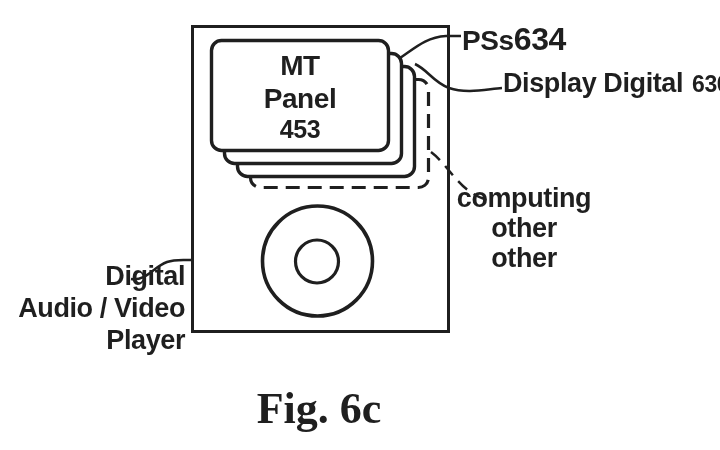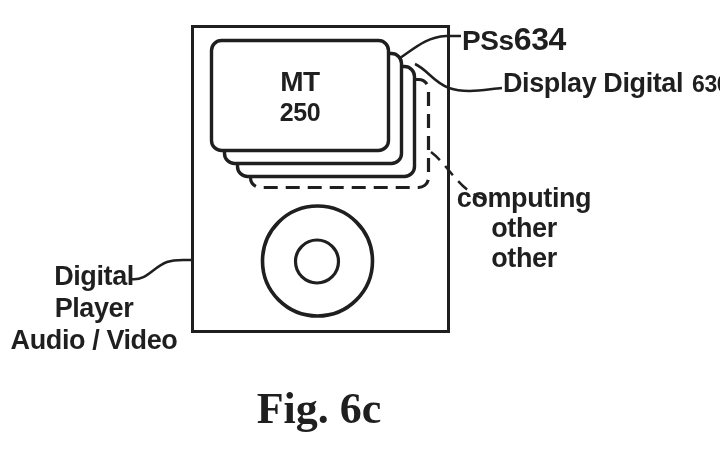--- a/index.html
+++ b/index.html
@@ -43,21 +43,21 @@
 
   
   .other-label {
     left: 424px; top: 183px; width: 200px;
     text-align: center; font-size: 27px; line-height: 30px;
   }
 
   
   .player-label {
     left: 3px; top: 260px; width: 182px;
-    text-align: center; font-size: 27px; line-height: 32px;
+    text-align: right; font-size: 27px; line-height: 32px;
   }
 
   
   .caption {
     left: 244px; top: 385px; width: 150px;
     text-align: center;
     font-family: "Liberation Serif", serif;
     font-size: 44px; line-height: 48px;
     letter-spacing: 0;
   }
@@ -81,38 +81,39 @@
     <circle class="outline" cx="317" cy="261.5" r="21.5" stroke-width="3.2"></circle>
 
     <path class="outline" stroke-width="2.5" d="M 131 279 C 147 281, 153 267, 167 262 C 175 259, 183 260, 191 260"></path>
     <path class="outline" stroke-width="2.5" d="M 400 58 C 416 47, 427 37, 446 36 L 461 36"></path>
     <path class="outline" stroke-width="2.5" d="M 415 64 C 428 70, 433 82, 449 88 C 467 94, 487 89, 502 88"></path>
     <path class="outline" stroke-width="2.5" stroke-dasharray="12 8" d="M 431 152 C 443 161, 451 175, 463 186 C 472 194, 481 199, 492 201"></path>
   </svg>
 
   <div class="label mt-panel-label">
     <span class="line big">MT</span>
-    <span class="line ref-line">250</span>
+    <span class="line big">Panel</span>
+    <span class="line ref-line">453</span>
   </div>
 
   <div class="label pss-label">
     <span>PSs</span><span class="ref">634</span>
   </div>
 
   <div class="label display-label">
     <span>Display Digital</span><span class="ref">630</span>
   </div>
 
   <div class="label other-label">
     <span class="line">computing</span>
     <span class="line">other</span>
     <span class="line">other</span>
   </div>
 
   <div class="label player-label">
     <span class="line">Digital</span>
+    <span class="line">Audio / Video</span>
     <span class="line">Player</span>
-    <span class="line">Audio / Video</span>
   </div>
 
   <div class="label caption">Fig. 6c</div>
 
 </div>
 
 </body></html>

